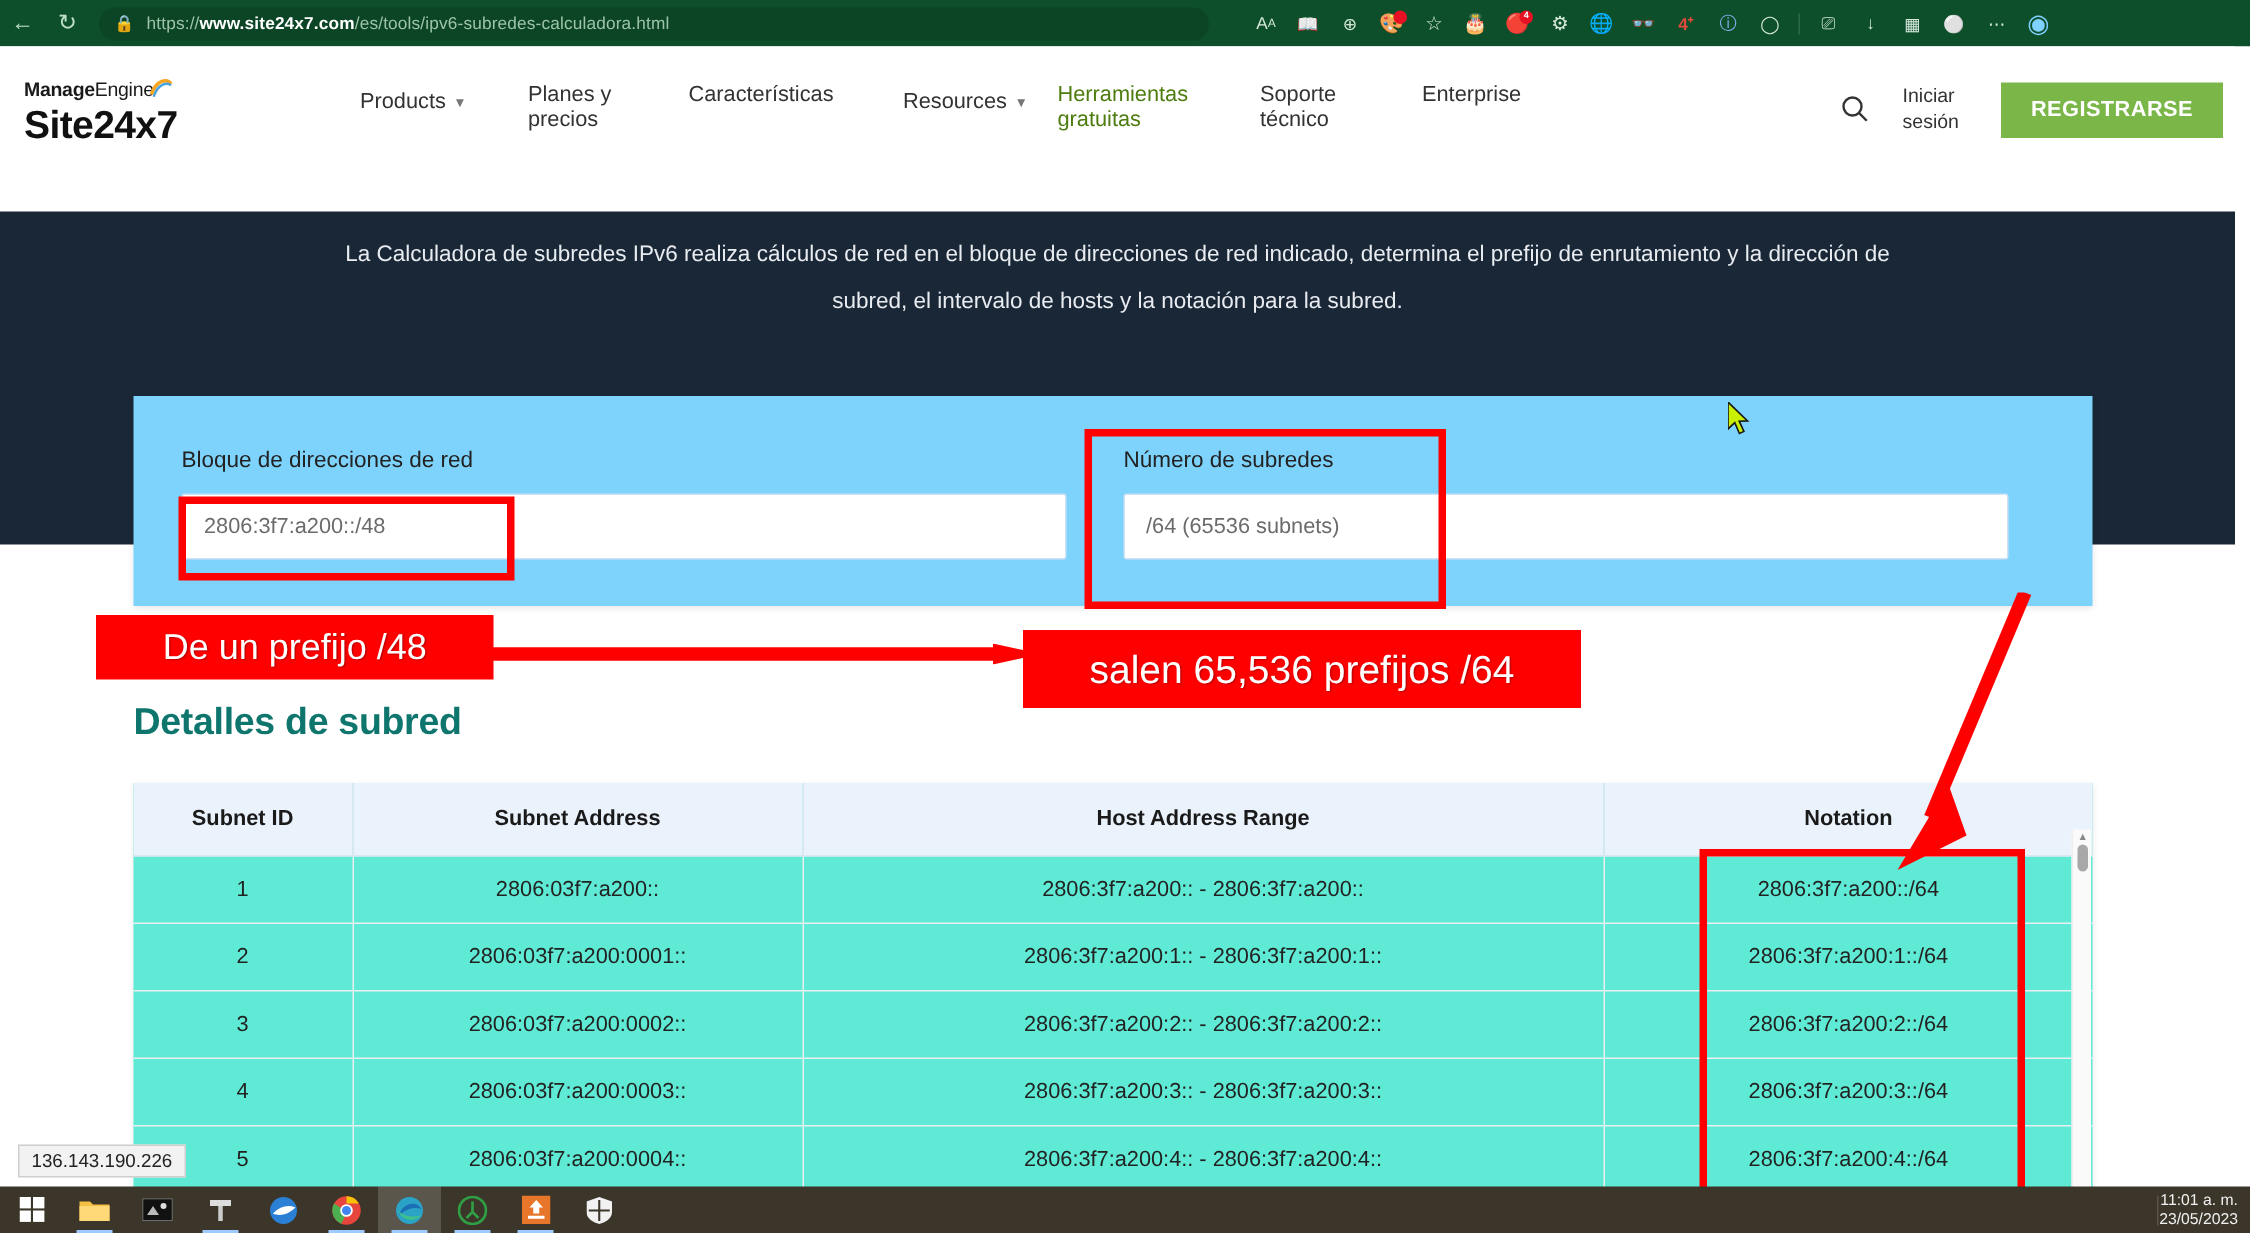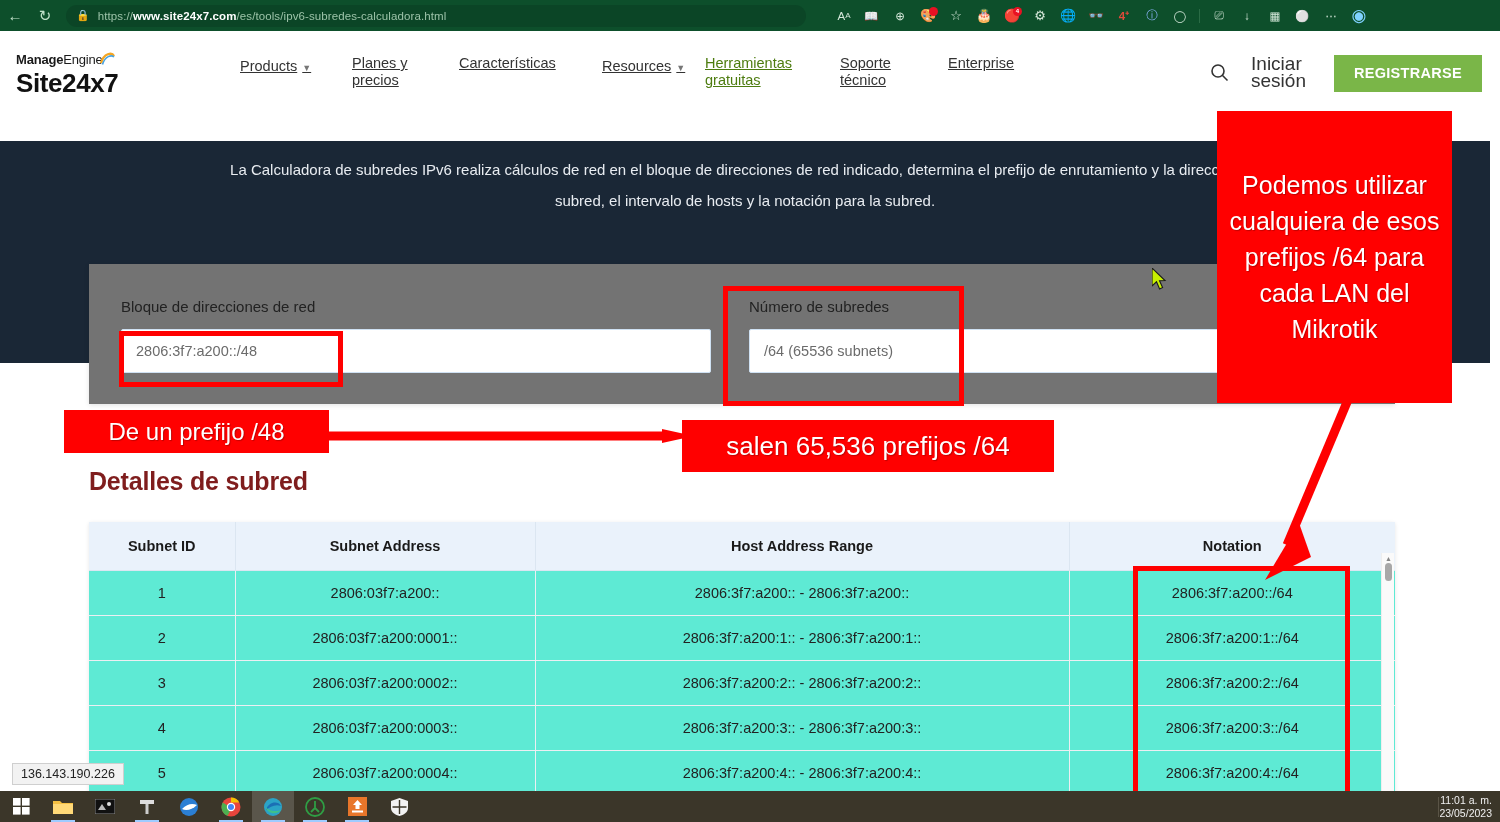--- a/index.html
+++ b/index.html
@@ -51,60 +51,60 @@
   .logo .l1 b { font-weight: bold; }
   .logo .l2 { font-size: 26px; font-weight: bold; color: #111; letter-spacing: -.4px; margin-top: 1px; }
   .logo .swoosh {
     display: inline-block; width: 17px; height: 17px; margin-left: -3px;
     vertical-align: -3px;
   }
 
   .nav { position: absolute; left: 240px; top: 24px; display: flex; align-items: flex-start; }
   .nav-item {
     font-size: 14.5px; color: #333; line-height: 17px; padding: 0 0; white-space: pre-line;
-    display: flex; align-items: center; gap: 5px; text-decoration: underline;
+    display: flex; align-items: flex-end; gap: 5px;
   }
   .nav-item.green { color: #4d7c0f; }
   .caret { font-size: 9px; color: #777; margin-top: 5px; }
 
   .hdr-right { position: absolute; right: 8px; top: 24px; display: flex; align-items: flex-start; gap: 0; }
   .search-ico { width: 28px; height: 34px; display: flex; align-items: center; justify-content: center; }
-  .login { font-size: 19px; color: #333; line-height: 17px; white-space: pre-line; margin: 0 28px 4px 18px; }
+  .login { font-size: 13px; color: #333; line-height: 17px; white-space: pre-line; margin: 0 28px 4px 18px; }
   .register-btn {
     background: #7ab648; color: #fff; font-size: 14.5px; font-weight: bold;
     letter-spacing: .3px; padding: 13px 20px; line-height: 11px; border: none; cursor: pointer;
   }
 
   
   .hero {
     position: absolute; left: 0; top: 110px; width: 1490px; height: 222px; background: #1a2736;
   }
   .hero-desc {
     position: absolute; left: 210px; top: 13px; width: 1070px;
     color: #e8ecf1; font-size: 15px; line-height: 31px; text-align: center;
   }
 
   
   .form-card {
     position: absolute; left: 89px; top: 233px; width: 1306px; height: 140px;
-    background: #737373; box-shadow: 0 1px 5px rgba(0,0,0,.12);
+    background: #7dd3fc; box-shadow: 0 1px 5px rgba(0,0,0,.12);
   }
   .fld { position: absolute; top: 34px; }
   .fld-label { font-size: 15px; color: #222; margin-bottom: 14px; }
   .fld-input {
     height: 44px; border: 1px solid #cfe1f3; border-radius: 2px; background: #fff;
     display: flex; align-items: center; padding: 0 14px;
     font-size: 14.5px; color: #6b6b6b;
   }
   #fld-block { left: 32px; width: 590px; }
   #fld-count { left: 660px; width: 590px; }
 
   
   .details-title {
-    position: absolute; left: 89px; top: 436px; font-size: 25px; font-weight: bold; color: #7f1d1d;
+    position: absolute; left: 89px; top: 436px; font-size: 25px; font-weight: bold; color: #0f766e;
     letter-spacing: -.2px;
   }
   .tbl {
     position: absolute; left: 89px; top: 491px; width: 1306px;
     border-collapse: collapse; background: #5eead4; box-shadow: 0 1px 4px rgba(0,0,0,.1);
   }
   .tbl th {
     background: #eaf2fb; font-size: 14.5px; font-weight: bold; color: #1a1a1a;
     padding: 16px 6px; border-right: 1px solid #dbe6f1; border-bottom: 1px solid #dbe6f1;
   }
@@ -329,21 +329,20 @@
 
     <div class="status-tip">136.143.190.226</div>
   </div>
 
   <div class="ann box-outline" id="ann-box-block"></div>
   <div class="ann box-outline" id="ann-box-count"></div>
   <div class="ann box-outline" id="ann-box-notation"></div>
 
   <div class="ann red-label" id="ann-lbl-prefijo48">De un prefijo /48</div>
   <div class="ann red-label" id="ann-lbl-salen">salen 65,536 prefijos /64</div>
-  <div class="ann red-label" id="ann-lbl-podemos">Podemos utilizar cualquiera de esos prefijos /64 para cada LAN del Mikrotik</div>
 
   <svg class="arrow-h" viewBox="0 0 372 14">
     <line x1="0" y1="7" x2="340" y2="7" stroke="#ff0000" stroke-width="9"></line>
     <polygon points="340,0 372,7 340,14" fill="#ff0000"></polygon>
   </svg>
 
   <svg class="arrow-diag" viewBox="0 0 120 185">
     <line x1="95" y1="0" x2="32" y2="150" stroke="#ff0000" stroke-width="9"></line>
     <polygon points="10,185 44,128 56,162" fill="#ff0000"></polygon>
   </svg>

